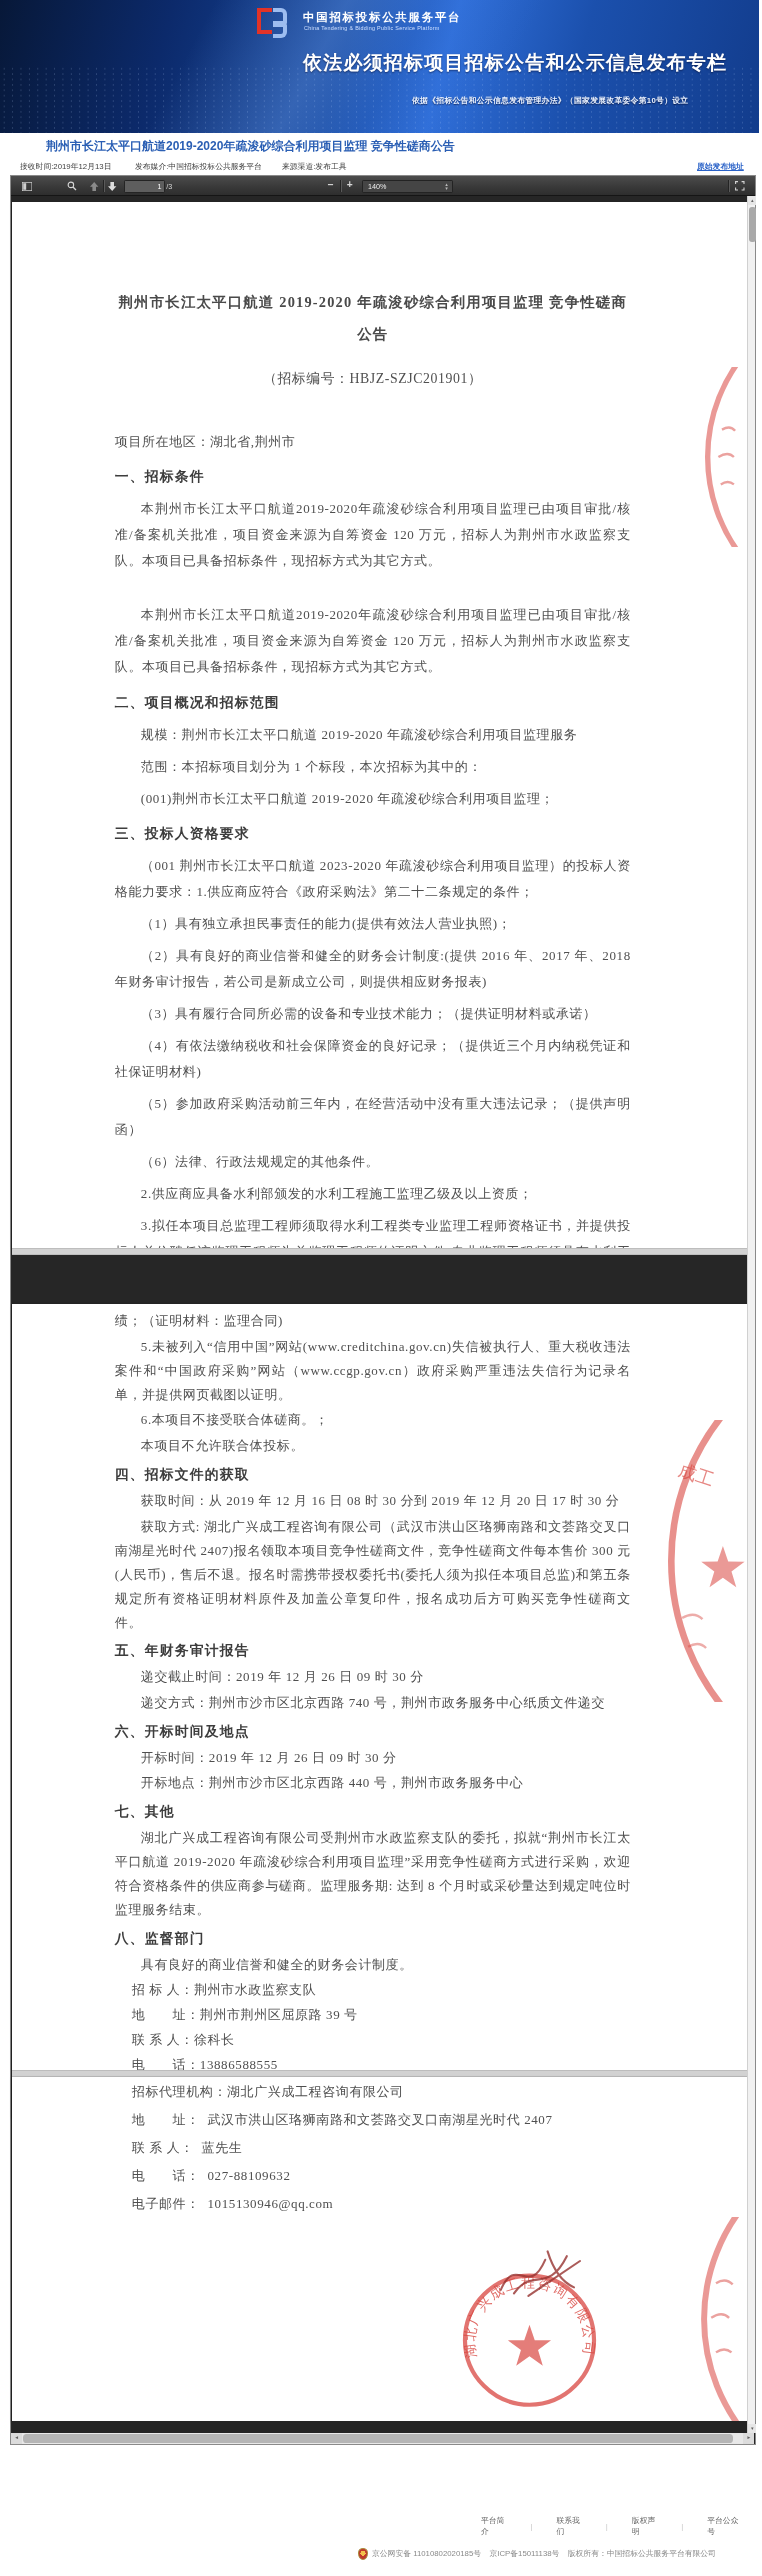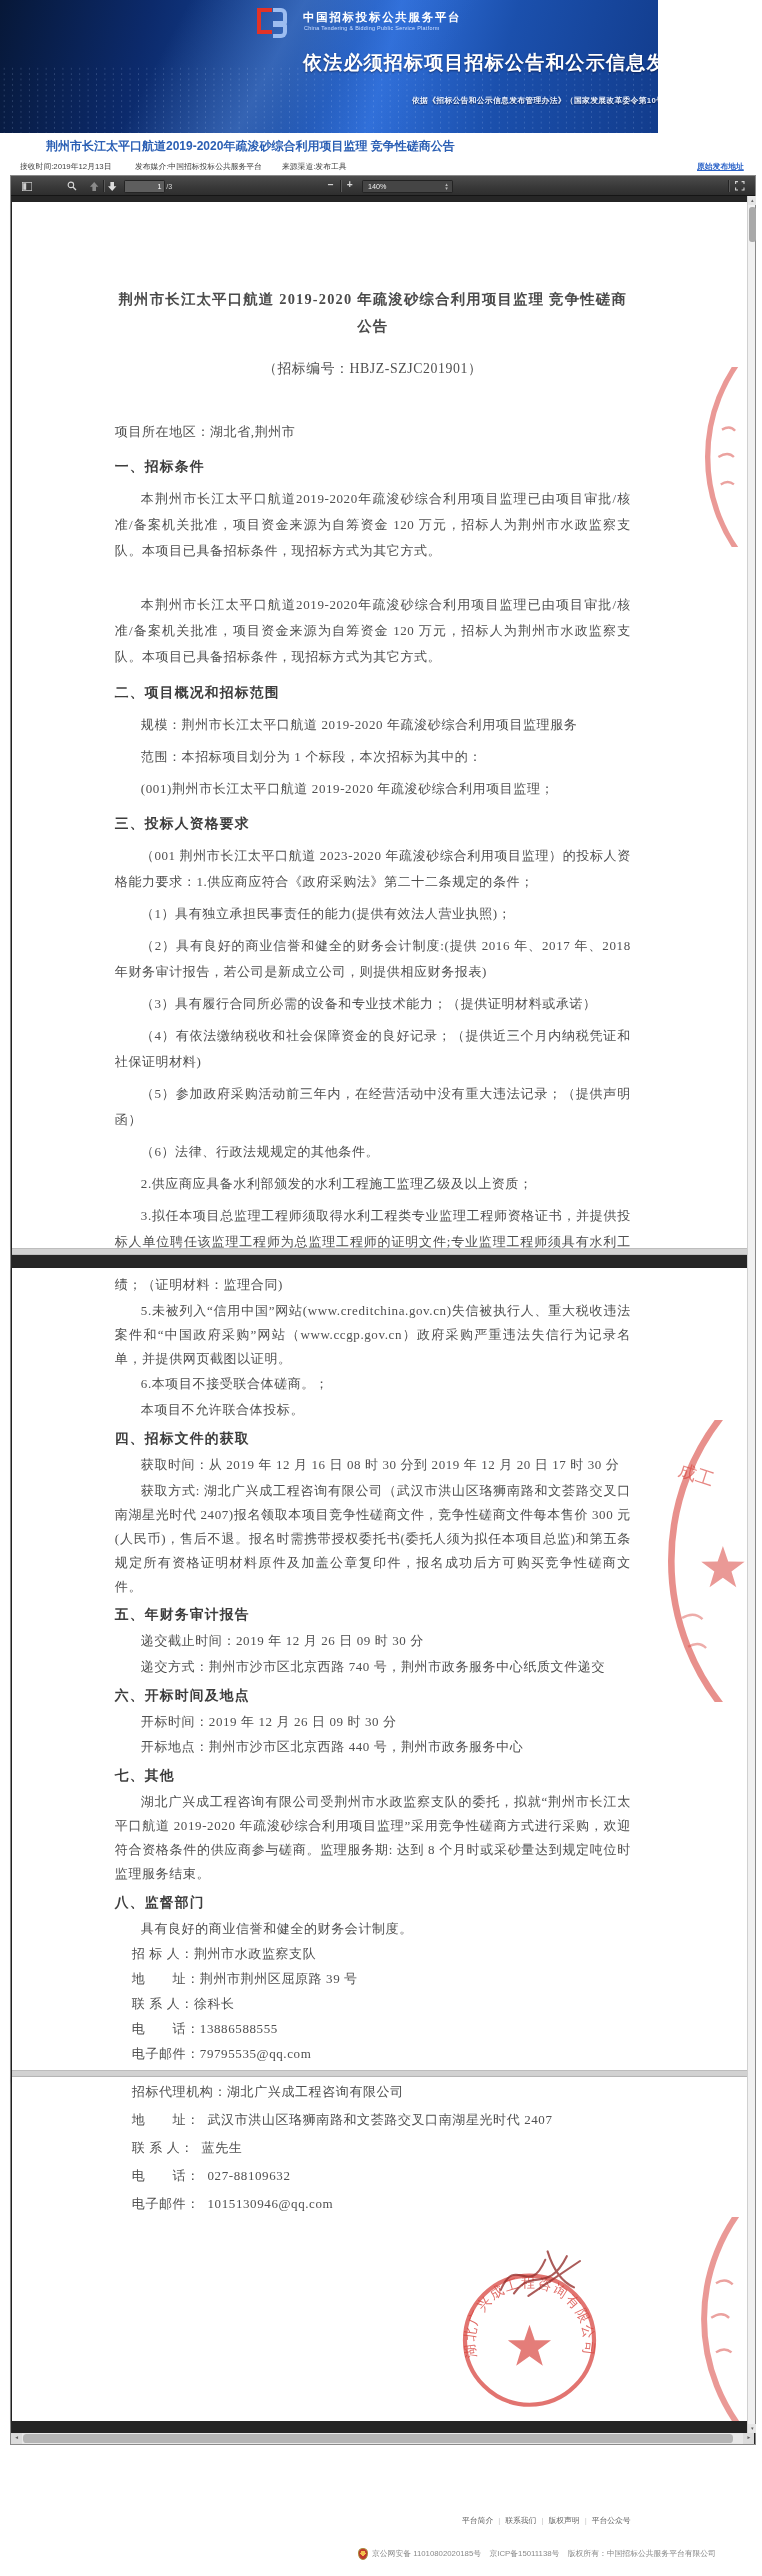--- a/index.html
+++ b/index.html
@@ -1,20 +1,20 @@
 <!DOCTYPE html>
 <html style="font-size:9.6px"><head>
 <meta charset="utf-8">
 <style>
   html,body{margin:0;padding:0;}
   body{width:763px;height:2576px;position:relative;background:#fff;
        font-family:"Liberation Sans",sans-serif;overflow:hidden;}
 
   
-  .banner{position:absolute;left:0;top:0;width:658px;height:133px;overflow:hidden;
+  .banner{position:absolute;left:0;top:0;width:759px;height:133px;overflow:hidden;
     background:linear-gradient(105deg,#071838 0%,#0c2a6b 22%,#16489f 45%,#2f6ed8 58%,#1b50ad 75%,#123c8c 100%);}
   .banner::before{content:"";position:absolute;inset:0;
     background:linear-gradient(118deg,transparent 26%,rgba(130,180,255,.30) 42%,rgba(80,140,240,.12) 52%,transparent 66%);}
   .banner::after{content:"";position:absolute;left:0;right:0;top:66px;bottom:0;opacity:.28;
     background-image:radial-gradient(rgba(190,215,255,.9) 0.6px,transparent 1px);background-size:8.4px 5.4px;}
   .logo-mark{position:absolute;left:257px;top:7.2px;width:38px;height:27.6px;z-index:3;}
   .lm-red{position:absolute;left:0;top:1.2px;width:10.8px;height:18px;border:4.2px solid #e23327;border-right:none;}
   .lm-blue{position:absolute;left:15.6px;top:1.2px;width:10.8px;height:8.4px;border:4.2px solid #9dbdf0;border-left:none;border-radius:0 6px 3.6px 0;}
   .lm-blue2{position:absolute;left:15.6px;top:15.6px;width:10.8px;height:7.2px;border:4.2px solid #9dbdf0;border-left:none;border-radius:0 3.6px 6px 0;}
   .logo-cn{position:absolute;left:303px;top:9.6px;color:#fff;font-size:11.4px;font-weight:bold;letter-spacing:1.8px;z-index:3;}
@@ -45,30 +45,30 @@
   .zoom-box{position:absolute;left:351px;top:3.6px;width:91px;height:13px;background:#454545;border:0.6px solid #232323;
     border-radius:1.2px;color:#f0f0f0;font-size:7.2px;display:flex;align-items:center;padding-left:4.8px;box-sizing:border-box;cursor:pointer;}
   .spin{position:absolute;right:3.6px;top:2.4px;display:flex;flex-direction:column;line-height:3.6px;font-size:4.2px;color:#bbb;}
   .minus,.plus{position:absolute;top:2.4px;width:13px;height:14.4px;font-size:10.2px;color:#d8d8d8;text-align:center;line-height:14.4px;cursor:pointer;font-weight:bold;}
 
   
   .pg{position:absolute;left:0.6px;width:736px;background:#fff;overflow:hidden;box-shadow:0 0.6px 2.4px rgba(0,0,0,.35);}
   .pg1{top:26px;height:1046px;}
   .gap{position:absolute;left:0.6px;width:736px;height:7.2px;background:#d2d2d2;border-top:0.6px solid #bdbdbd;border-bottom:0.6px solid #bdbdbd;box-sizing:border-box;}
   .g1{top:1072px;} .g2{top:1894px;}
-  .pg2{top:1092px;height:814px;}
+  .pg2{top:1128px;height:814px;}
   .pg3{top:1901px;height:344px;}
   .bstrip{position:absolute;left:0.6px;width:736px;top:2245px;height:12px;background:#242424;}
 
   .doc{padding:0 117px 0 103px;font-family:"Liberation Serif","DejaVu Serif",serif;color:#4f4f4f;
     font-size:13px;letter-spacing:0.6px;line-height:26px;}
   .pg2 .doc{line-height:24px;}
   .pg3 .doc{line-height:27.6px;}
   .blk{margin:0;}
-  .t1{text-align:center;font-size:14.4px;font-weight:600;color:#4a4a4a;margin-top:84px;line-height:27px;letter-spacing:1.2px;}
+  .t1{text-align:center;font-size:14.4px;font-weight:600;color:#4a4a4a;margin-top:84px;line-height:32px;letter-spacing:1.2px;}
   .t2{text-align:center;font-size:13.8px;margin-top:15.6px;}
   .sp{height:30px;}
   .ln{margin-top:7.2px;}
   .h2{font-family:"Liberation Sans",sans-serif;font-weight:bold;font-size:13.8px;color:#3d3d3d;margin-top:9.6px;letter-spacing:1.2px;}
   .p{text-indent:2em;text-align:justify;margin-top:6px;}
   .pgap{margin-top:27.6px;}
   .ct{margin-left:17px;margin-top:7.2px;white-space:pre-wrap;}
   .pg2 .p{margin-top:1.8px;} .pg2 .h2{margin-top:4.8px;} .pg2 .ln{margin-top:4.8px;} .pg2 .ct{margin-top:1.2px;}
   .pg3 .ct{margin-top:0.6px;} .pg3 .ct:first-child{}
 
@@ -79,21 +79,21 @@
   
   .vscroll{position:absolute;right:0;top:20.4px;width:7.8px;height:2237px;background:#f1f1f1;border-left:0.6px solid #d0d0d0;box-sizing:border-box;}
   .varrow{position:absolute;left:0;width:7.8px;height:9px;background:#e6e6e6;color:#606060;font-size:4.2px;text-align:center;line-height:9px;cursor:pointer;}
   .vthumb{position:absolute;left:0.6px;top:10.2px;width:6.6px;height:35px;background:#a9a9a9;border-radius:3px;cursor:pointer;}
   .hscroll{position:absolute;left:0;top:2257px;width:743px;height:10.8px;background:#e8e8e8;}
   .harrow{position:absolute;top:0;width:10.8px;height:10.8px;background:#dcdcdc;color:#606060;font-size:4.8px;text-align:center;line-height:10.8px;cursor:pointer;}
   .hthumb{position:absolute;left:12px;top:1.2px;width:710px;height:8.4px;background:#b5b5b5;border-radius:3.6px;cursor:pointer;}
 
   
   .flinks{position:absolute;left:457px;top:2515px;display:flex;align-items:center;font-size:7.8px;color:#666;}
-  .flink{margin:0 5px;cursor:pointer;}
+  .flink{margin:0 24px;cursor:pointer;}
   .sep{color:#c6c6c6;}
   .icprow{position:absolute;left:358px;top:2548px;display:flex;align-items:center;font-size:7.8px;color:#8a8a8a;}
   .badge{width:8.4px;height:9.6px;margin-right:3.6px;border-radius:50% 50% 50% 50%/42% 42% 58% 58%;
     background:radial-gradient(circle at 50% 42%,#f3c14b 0 36%,#c0392b 37% 100%);border:0.6px solid #a8883a;}
   .icprow span{margin-right:8.4px;}
 
   svg text{font-family:"Liberation Serif",serif;}
 </style>
 </head>
 <body>

